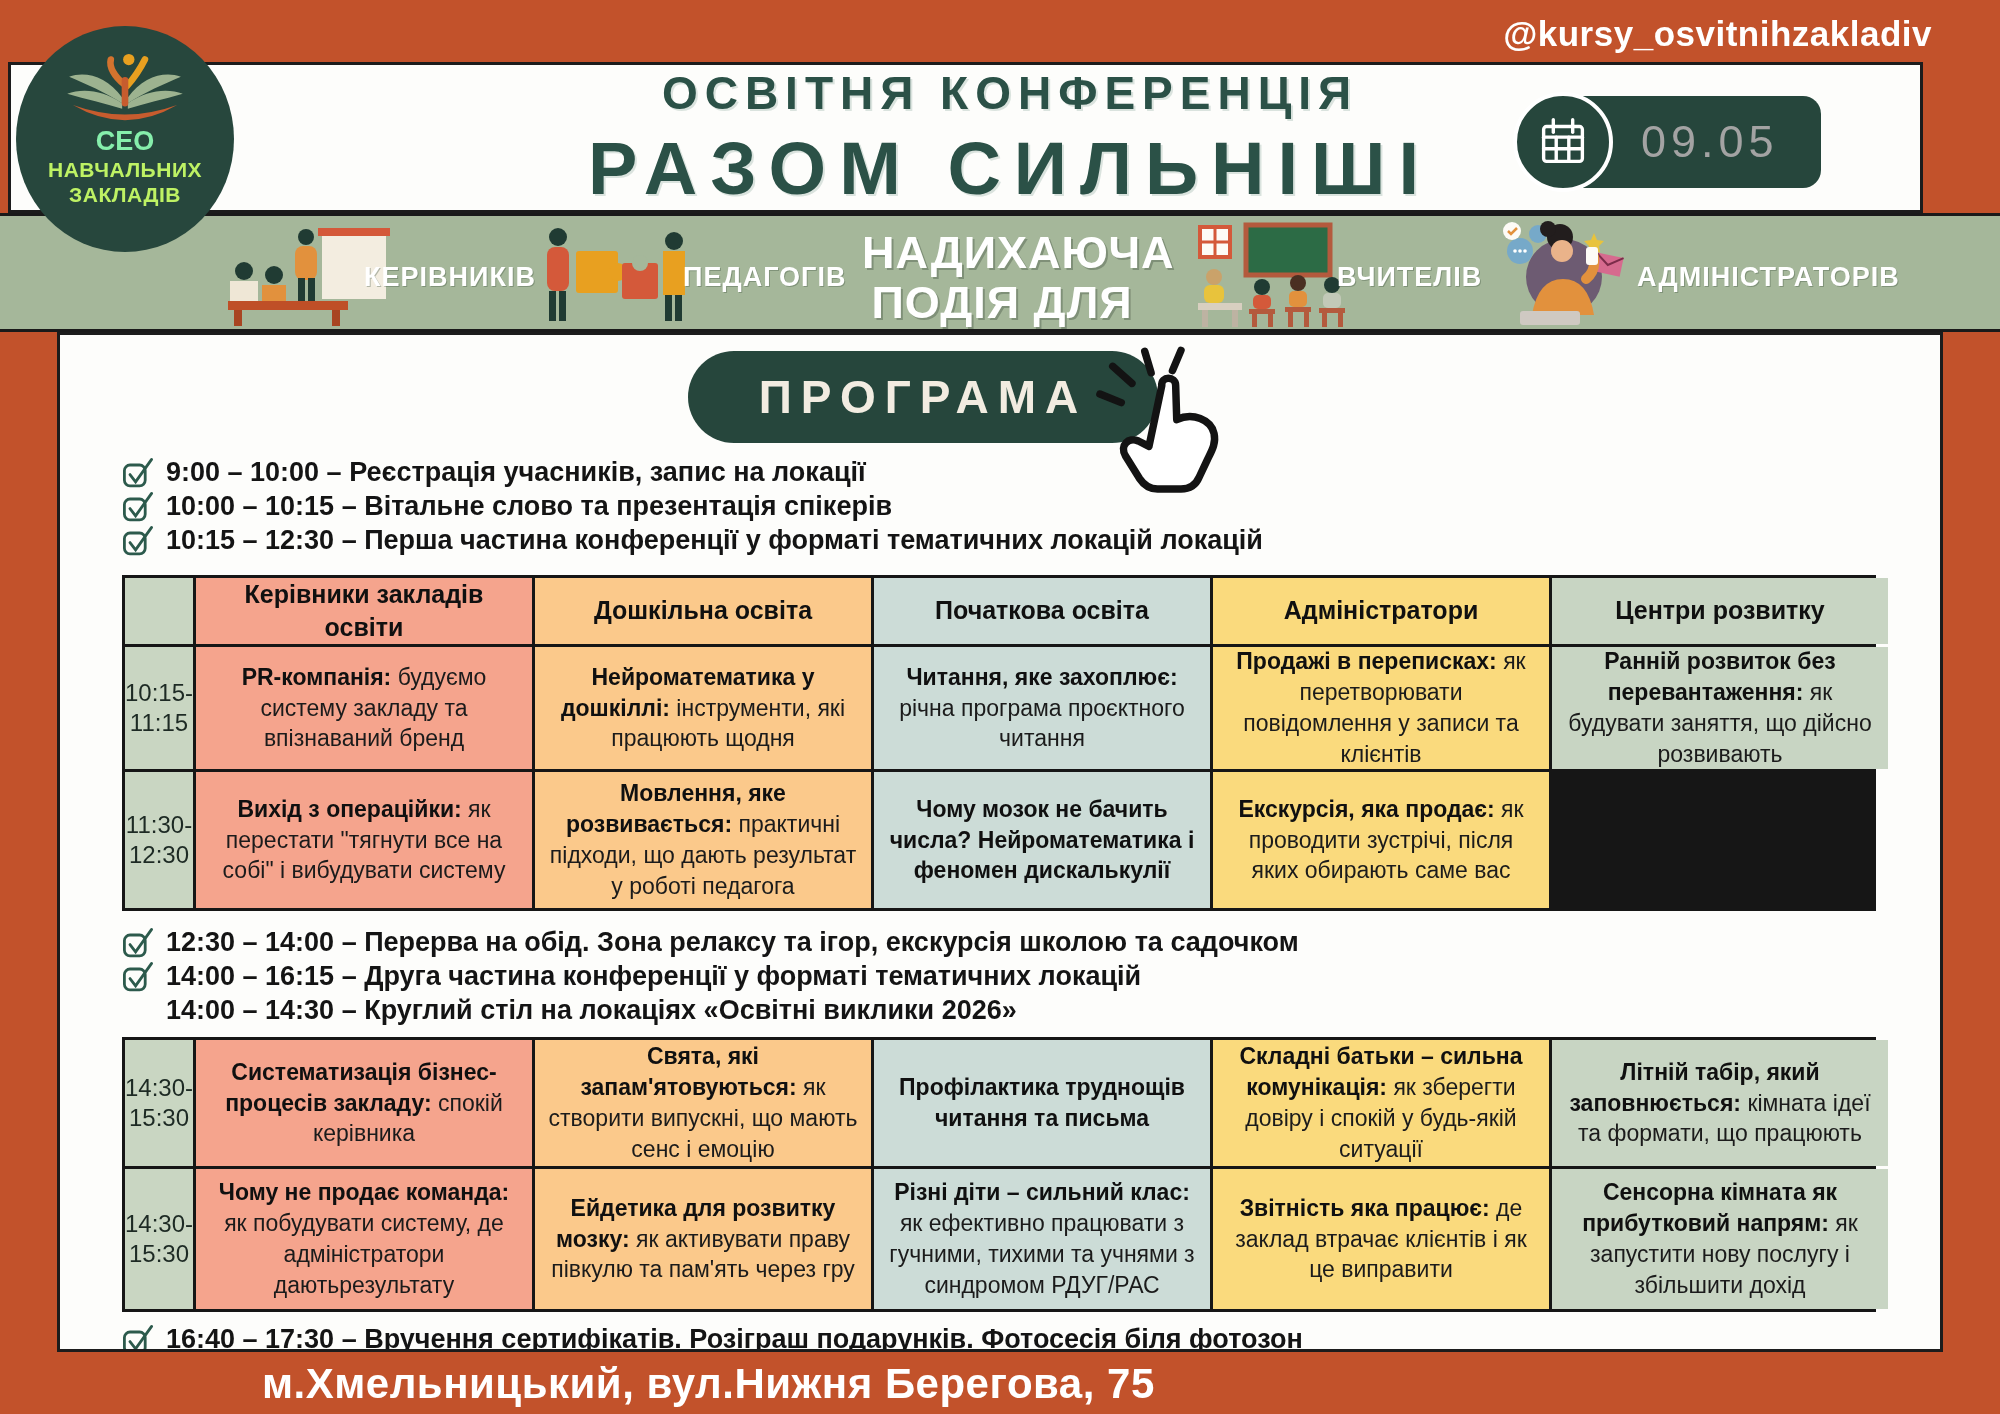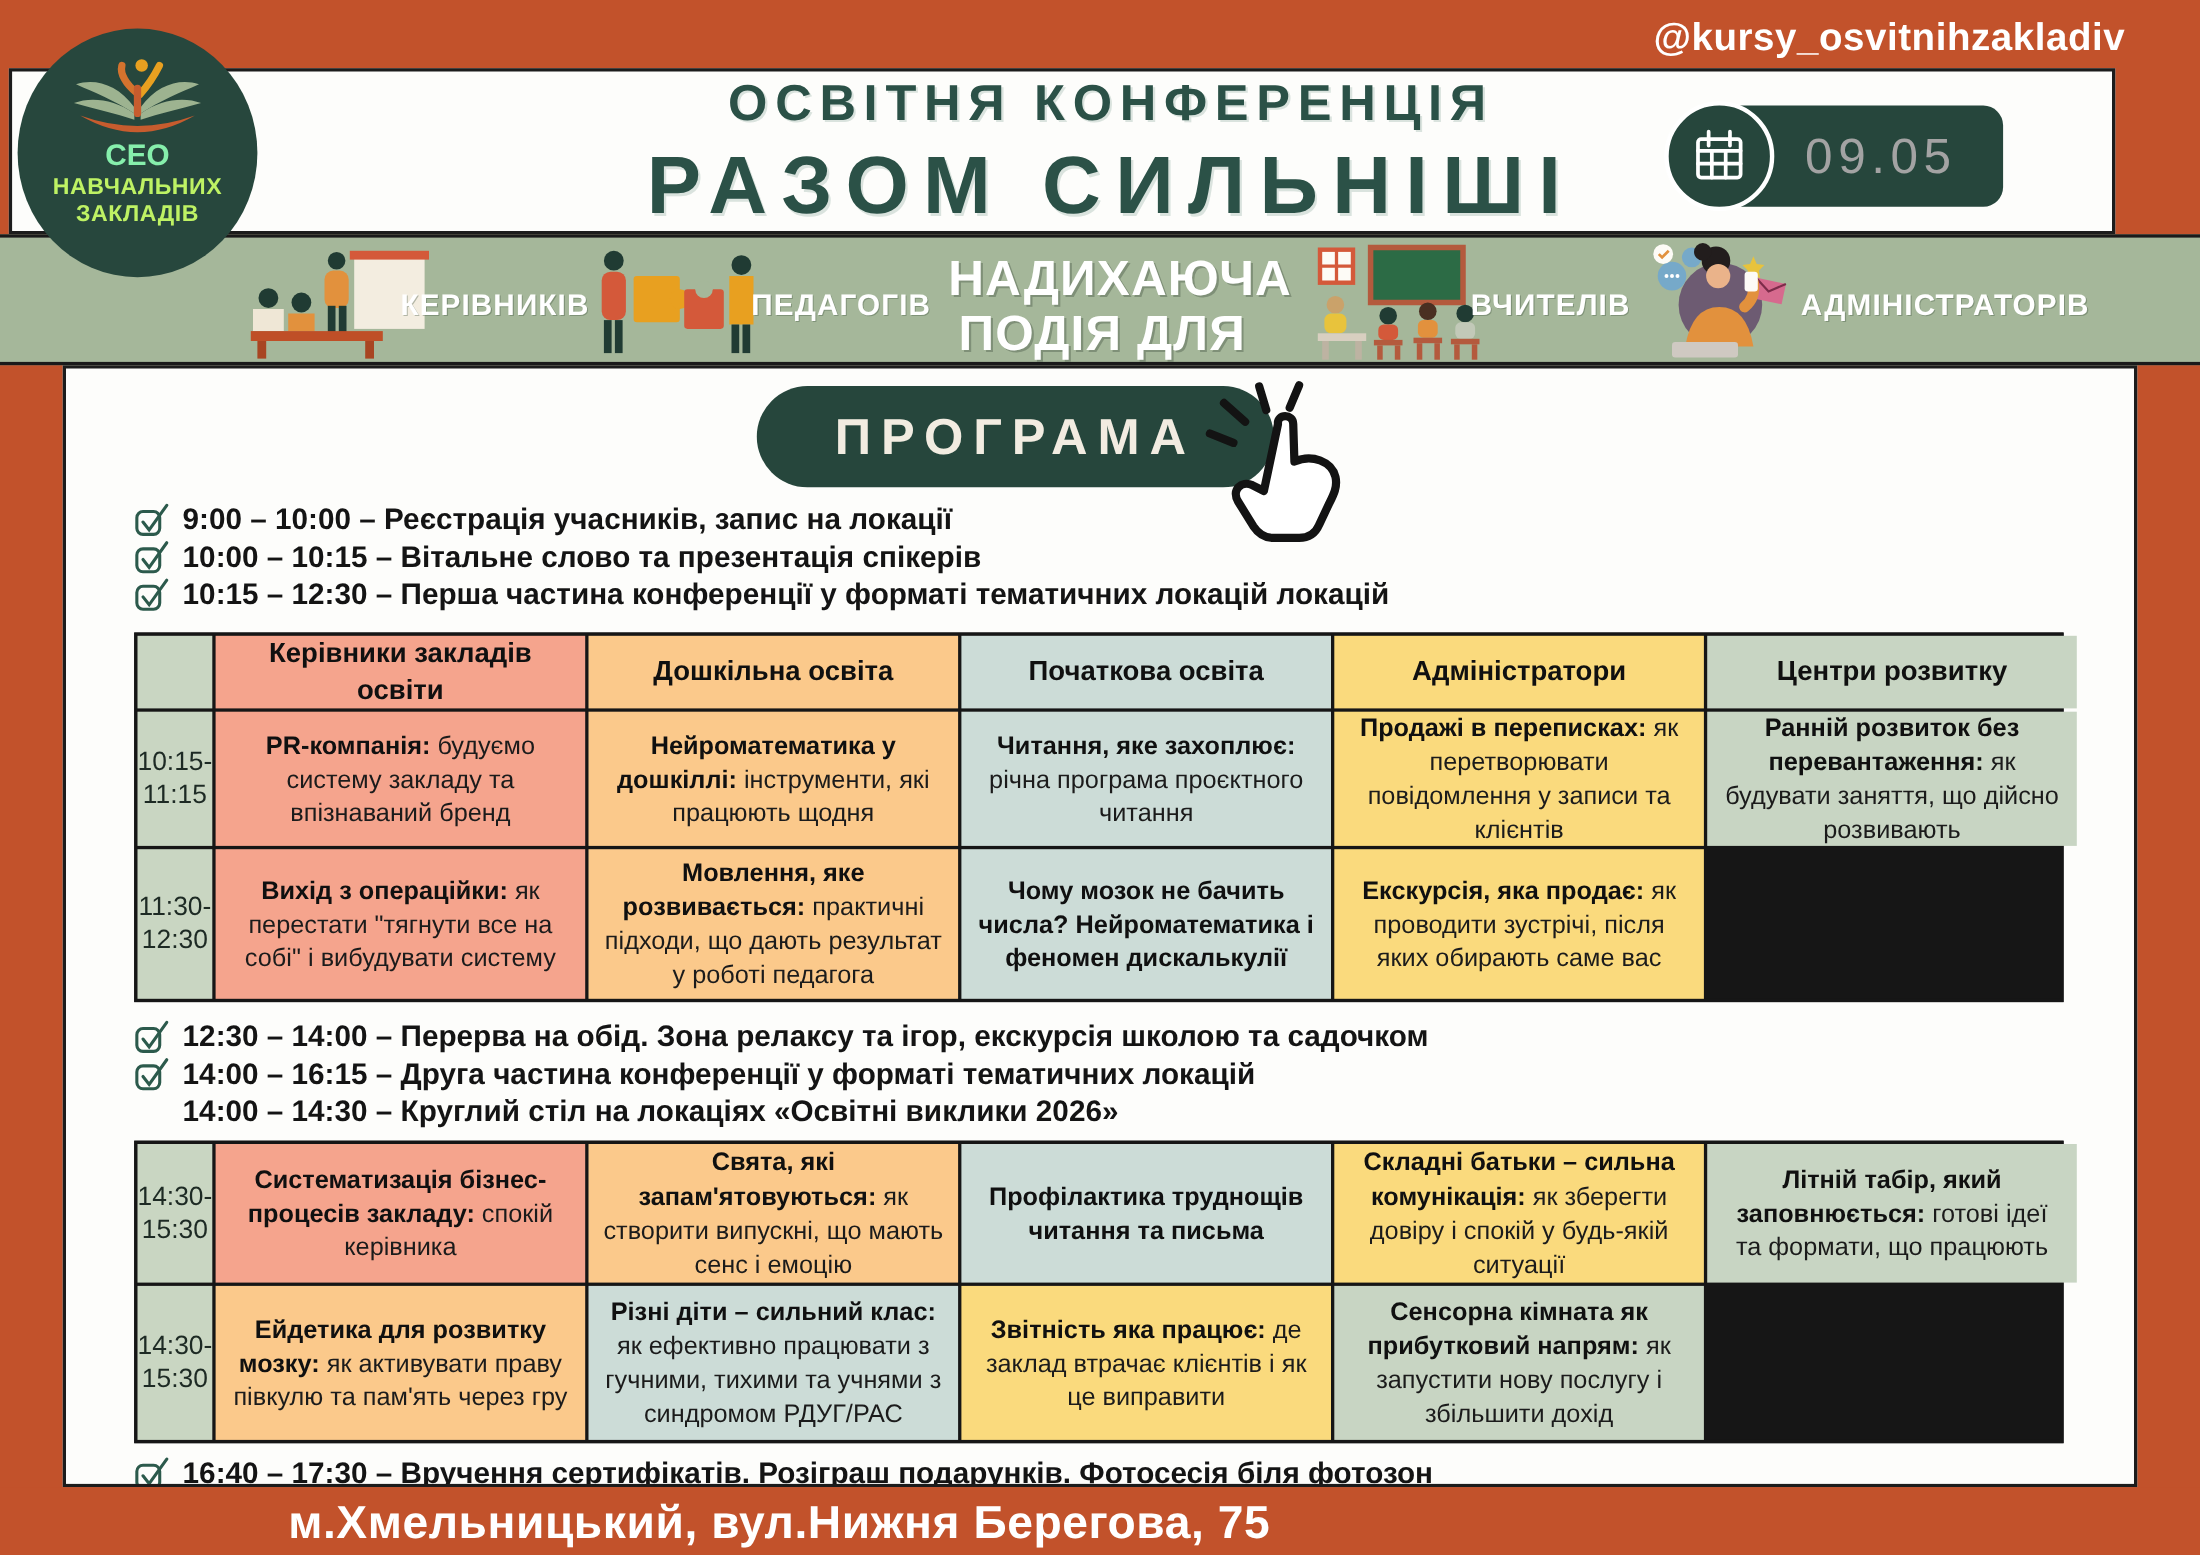--- a/index.html
+++ b/index.html
@@ -341,26 +341,29 @@
       <div class="cell c2">
           <div class="cell-in"><span class="b">Свята, які запам'ятовуються:</span> <span>як створити випускні, що мають сенс і емоцію</span></div>
         </div>
       <div class="cell c3">
           <div class="cell-in"><span class="b">Профілактика труднощів читання та письма</span> <span></span></div>
         </div>
       <div class="cell c4">
           <div class="cell-in"><span class="b">Складні батьки – сильна комунікація:</span> <span>як зберегти довіру і спокій у будь-якій ситуації</span></div>
         </div>
       <div class="cell c5">
-          <div class="cell-in"><span class="b">Літній табір, який заповнюється:</span> <span>готові ідеї та формати, що працюють</span></div>
+          <div class="cell-in"><span class="b">Літній табір, який заповнюється:</span> <span>кімната ідеї та формати, що працюють</span></div>
         </div>
 
       <div class="cell c-time">
           <div>14:30-15:30</div>
         </div>
+      <div class="cell c1">
+          <div class="cell-in"><span class="b">Чому не продає команда:</span> <span>як побудувати систему, де адміністратори даютьрезультату</span></div>
+        </div>
       <div class="cell c2">
           <div class="cell-in"><span class="b">Ейдетика для розвитку мозку:</span> <span>як активувати праву півкулю та пам'ять через гру</span></div>
         </div>
       <div class="cell c3">
           <div class="cell-in"><span class="b">Різні діти – сильний клас:</span> <span>як ефективно працювати з гучними, тихими та учнями з синдромом РДУГ/РАС</span></div>
         </div>
       <div class="cell c4">
           <div class="cell-in"><span class="b">Звітність яка працює:</span> <span>де заклад втрачає клієнтів і як це виправити</span></div>
         </div>
       <div class="cell c5">

